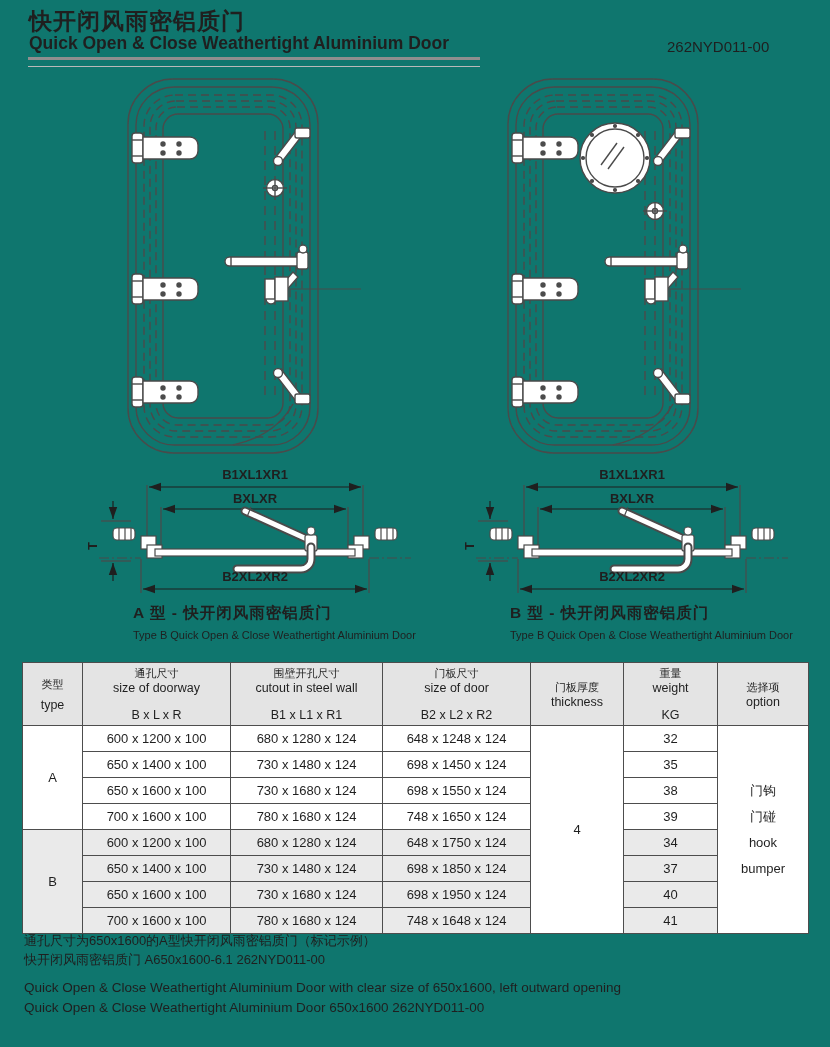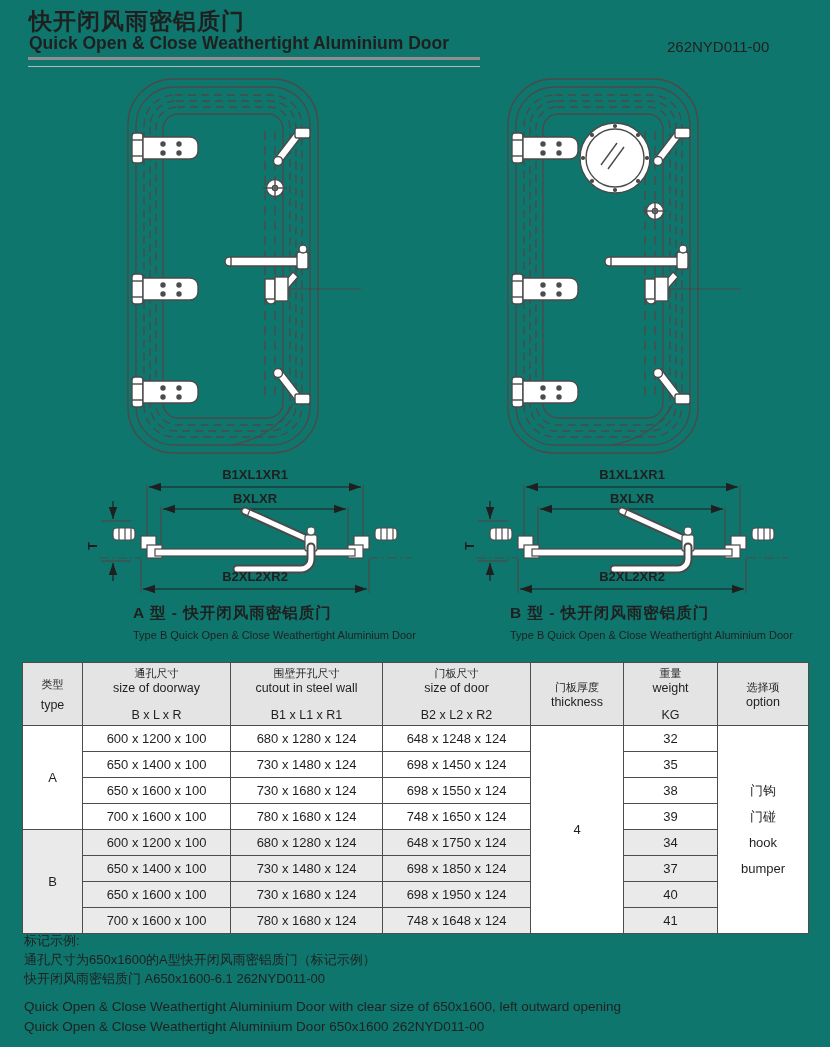--- a/index.html
+++ b/index.html
@@ -442,21 +442,20 @@
       <tr class="b-sec">
         <td>700 x 1600 x 100</td>
         <td>780 x 1680 x 124</td>
         <td>748 x 1648 x 124</td>
         <td>41</td>
       </tr>
     </tbody>
   </table>
 
   <div class="footer">
-    <div>标记示例:</div>
     <div>通孔尺寸为650x1600的A型快开闭风雨密铝质门（标记示例）</div>
     <div>快开闭风雨密铝质门 A650x1600-6.1 262NYD011-00</div>
     <div class="en-block">
       <div>Quick Open &amp; Close Weathertight Aluminium Door with clear size of 650x1600, left outward opening</div>
       <div>Quick Open &amp; Close Weathertight Aluminium Door 650x1600 262NYD011-00</div>
     </div>
   </div>
 
 </div>
 

